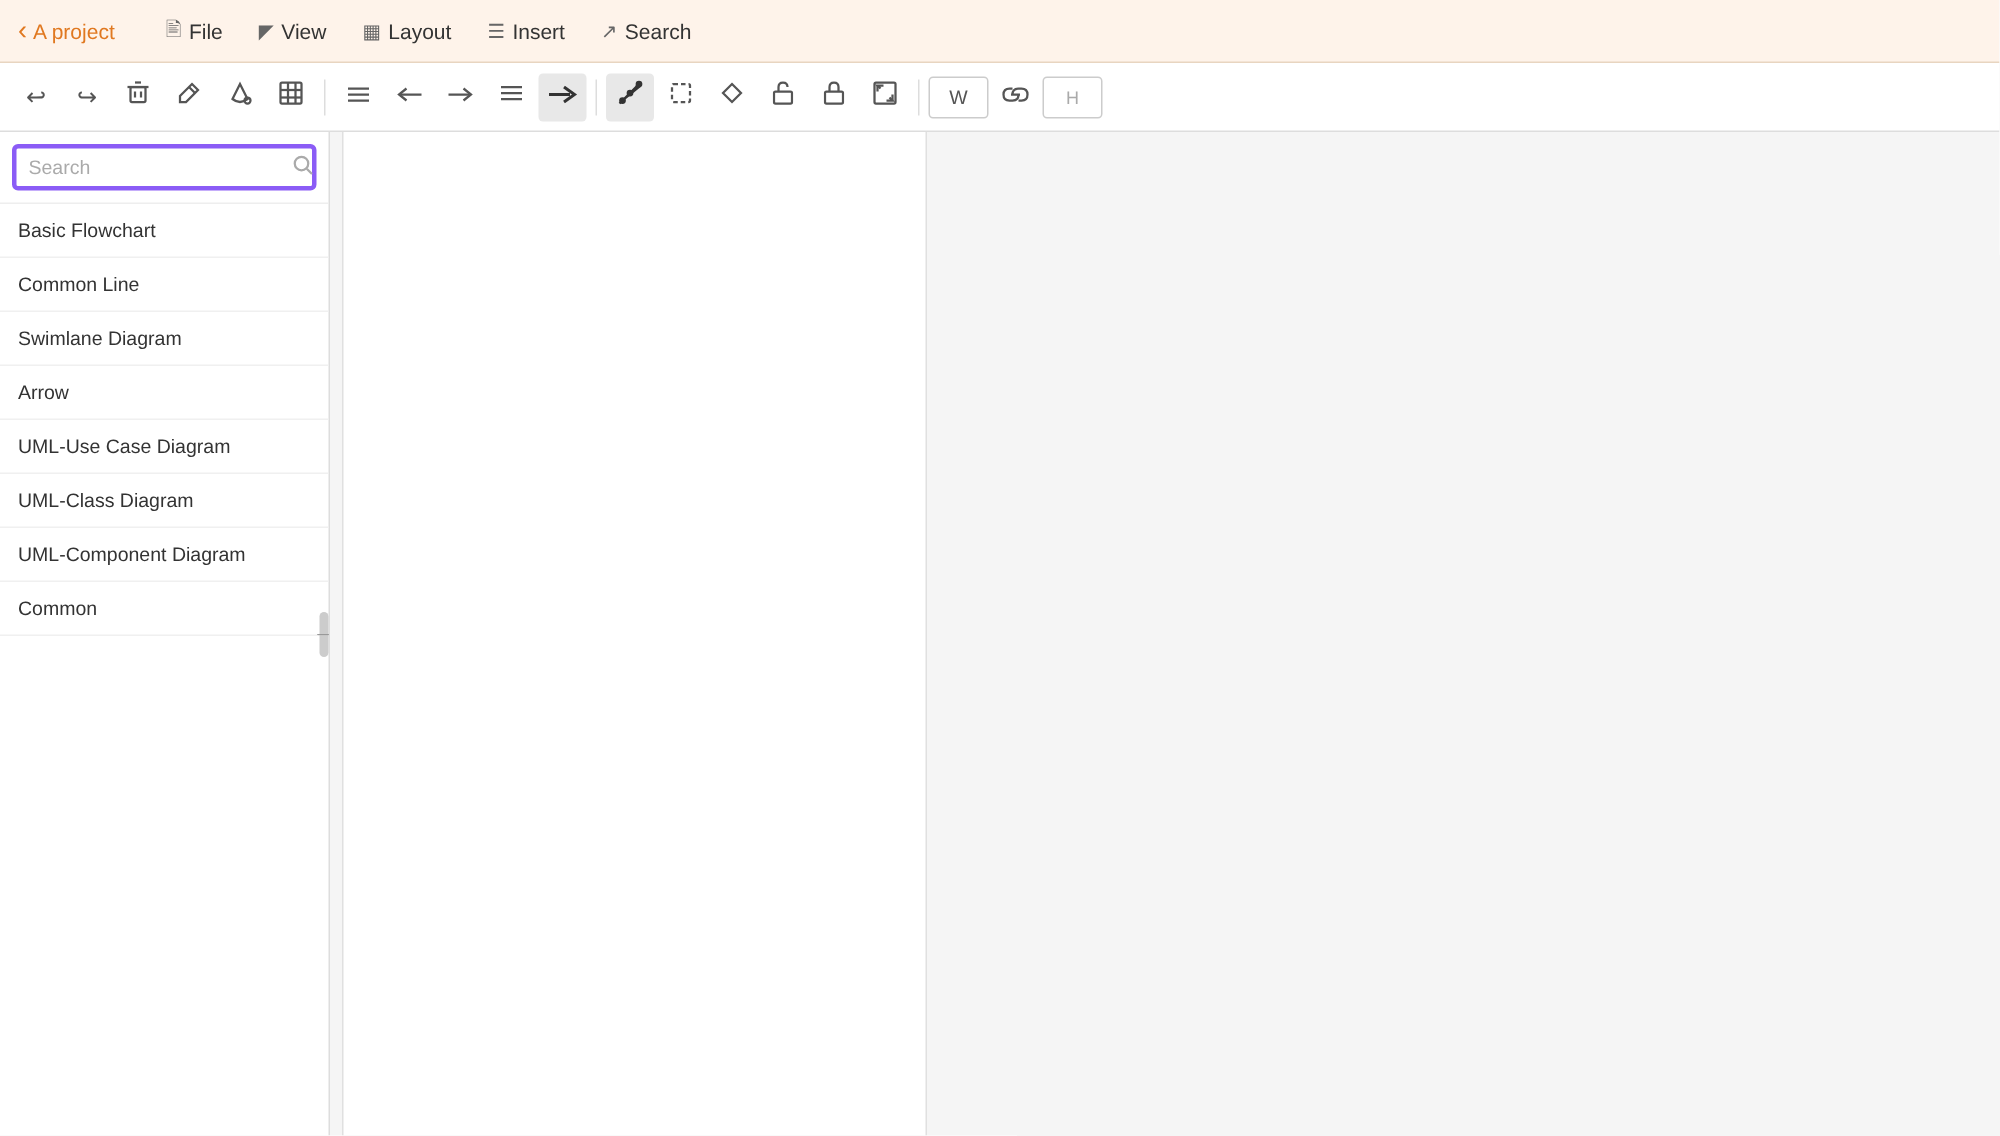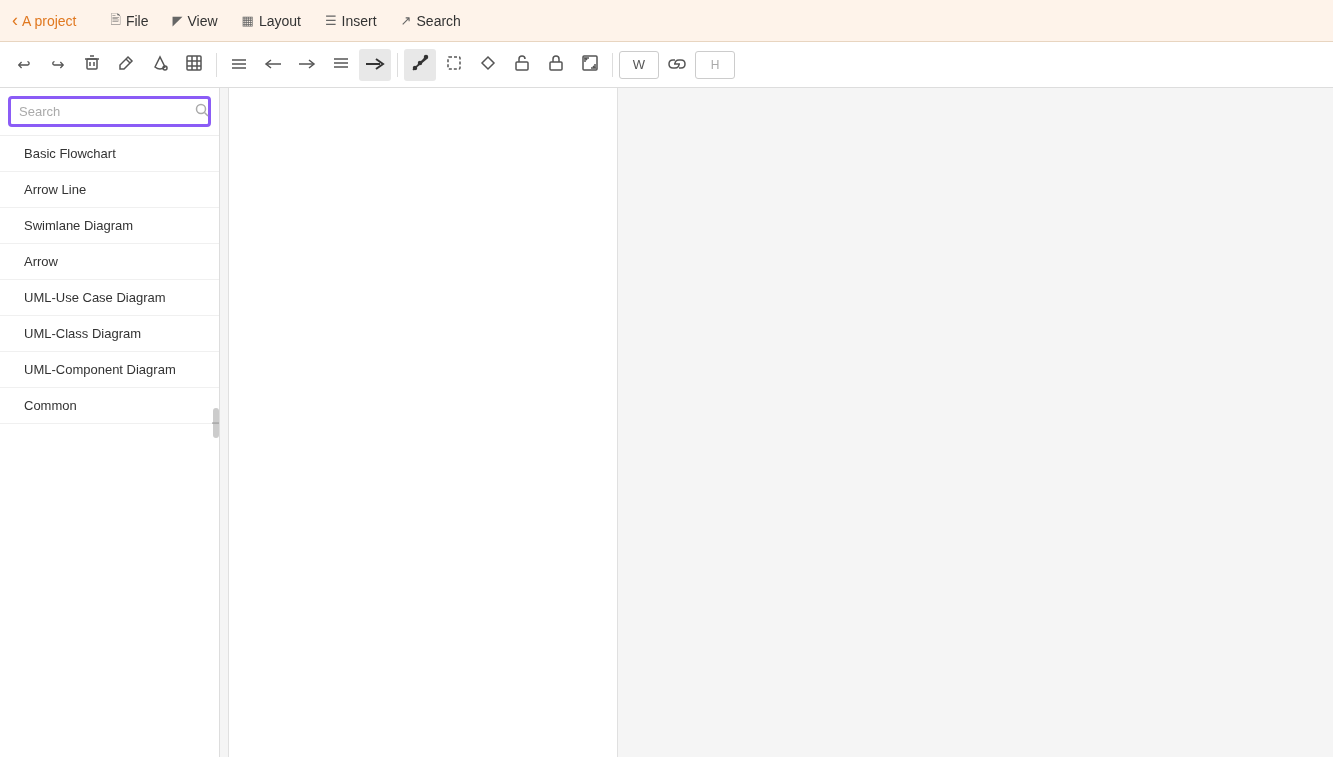--- a/index.html
+++ b/index.html
@@ -154,21 +154,21 @@
     #search-input::placeholder {
       color: #aaa;
     }
 
     .search-icon-span {
       color: #aaa;
       font-size: 14px;
     }
 
     .sidebar-item {
-      padding: 10px 24px;
+      padding: 10px 12px;
       font-size: 13px;
       color: #333;
       cursor: pointer;
       border-bottom: 1px solid #f0f0f0;
     }
 
     .sidebar-resize-handle {
       position: absolute;
       right: 0;
       top: 50%;
@@ -435,21 +435,21 @@
             <line x1="9.5" y1="9.5" x2="13" y2="13"></line>
           </svg>
         </span>
       </div>
     </div>
 
     <div class="sidebar-item">
       <span>Basic Flowchart</span>
     </div>
     <div class="sidebar-item">
-      <span>Arrow Line</span>
+      <span>Common Line</span>
     </div>
     <div class="sidebar-item">
       <span>Swimlane Diagram</span>
     </div>
     <div class="sidebar-item">
       <span>Arrow</span>
     </div>
     <div class="sidebar-item">
       <span>UML-Use Case Diagram</span>
     </div>

